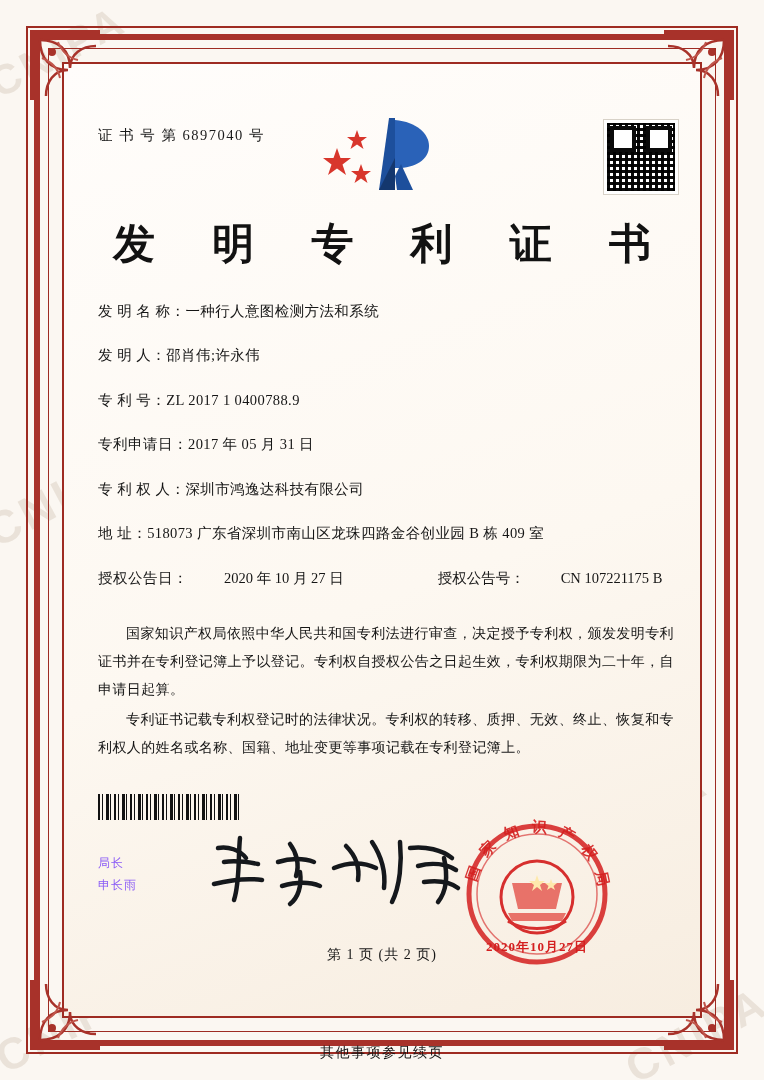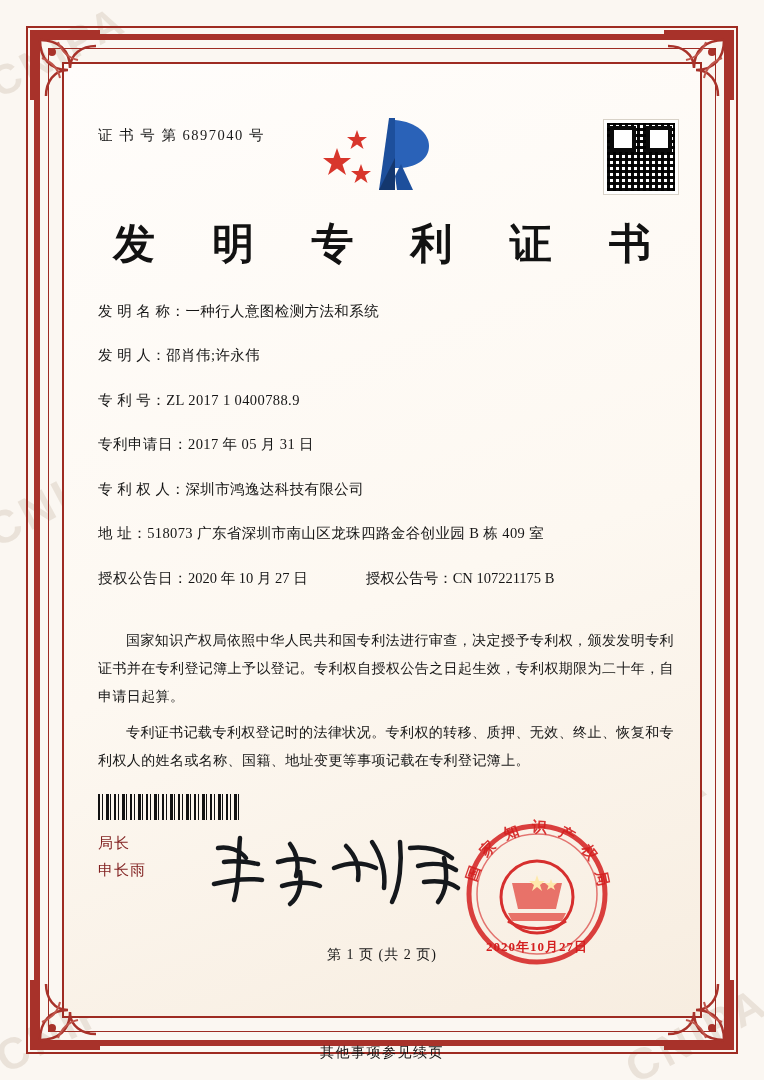--- a/index.html
+++ b/index.html
@@ -166,38 +166,39 @@
     white-space: pre;
     letter-spacing: 0.5px;
     text-align: right;
   }
   .f-value {
     flex: 1 1 auto;
     letter-spacing: 0.4px;
   }
   .field-row.inline-two {
     justify-content: flex-start;
+    gap: 36px;
   }
   .f-label2 {
     margin-left: 58px;
     white-space: pre;
   }
 
   .para {
     position: absolute;
     left: 34px;
     right: 26px;
     top: 555px;
     font-size: 14px;
     line-height: 2.0;
     color: #151515;
     letter-spacing: 0.4px;
   }
   .para p {
-    margin: 8px 0 2px 0;
+    margin: 1px 0 2px 0;
     text-indent: 28px;
     text-align: justify;
   }
 
   .barcode {
     position: absolute;
     left: 34px;
     top: 730px;
     width: 142px;
     height: 26px;
@@ -205,24 +206,24 @@
       repeating-linear-gradient(90deg,
         #111 0 2px, transparent 2px 4px,
         #111 4px 5px, transparent 5px 8px,
         #111 8px 11px, transparent 11px 12px,
         #111 12px 13px, transparent 13px 16px);
   }
 
   .sign-block {
     position: absolute;
     left: 34px;
-    top: 766px;
-    font-size: 15px;
+    top: 789px;
+    font-size: 12px;
     line-height: 1.8;
-    color: #7f1d1d;
+    color: #8b5cf6;
     letter-spacing: 1px;
   }
 
   .signature {
     position: absolute;
     left: 140px;
     top: 768px;
     width: 270px;
     height: 80px;
   }

